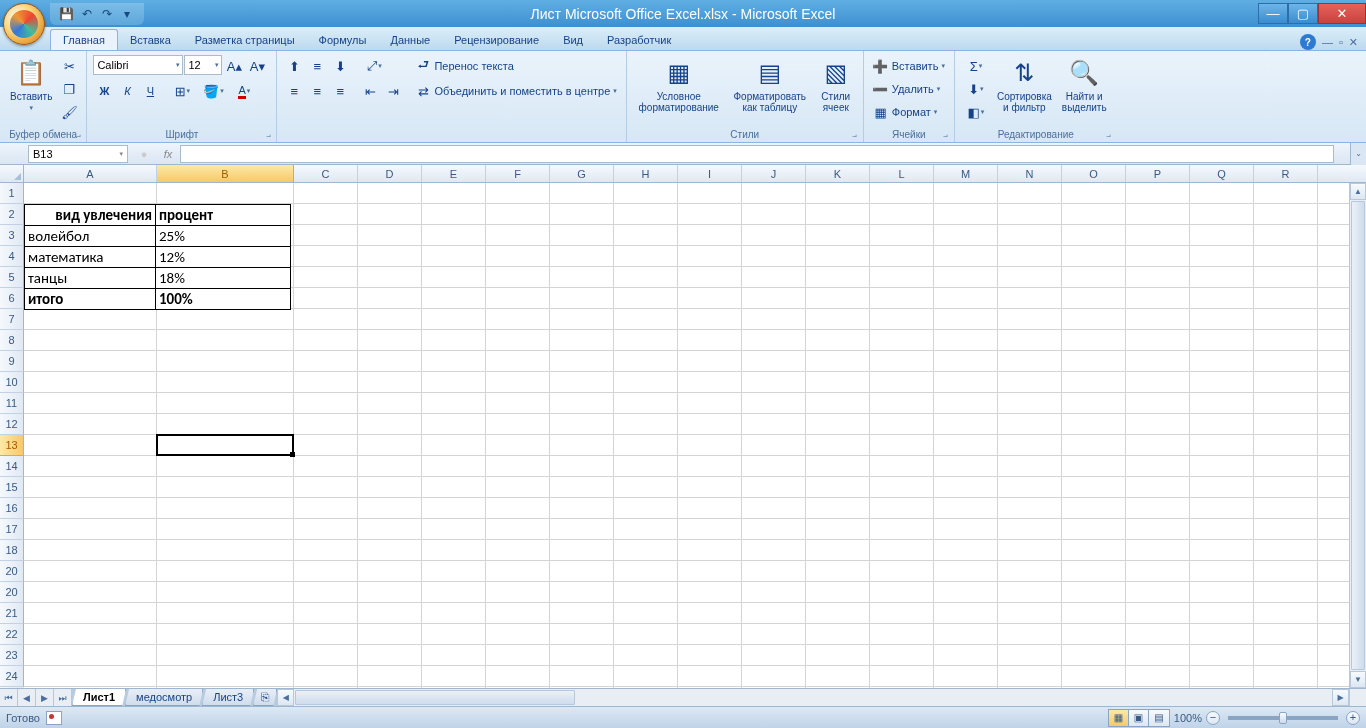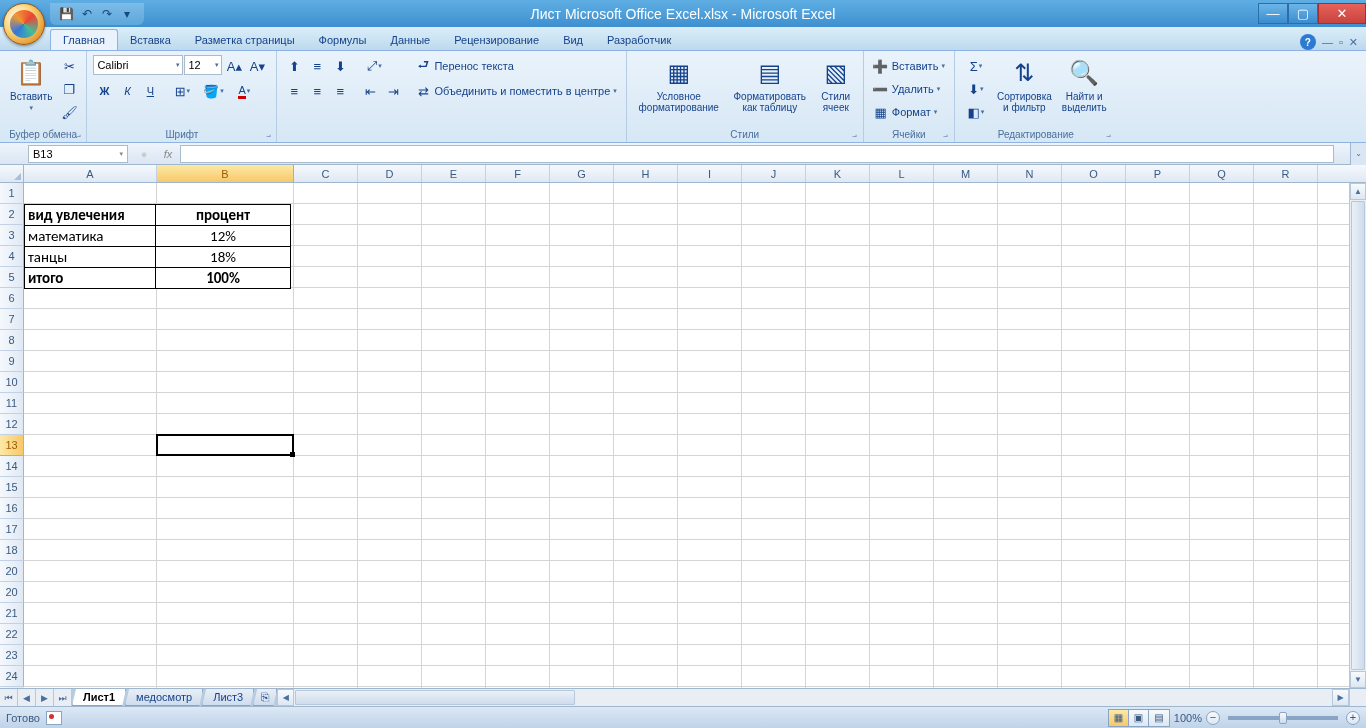--- a/index.html
+++ b/index.html
@@ -55,23 +55,23 @@
 .grid-body{flex:1;display:flex;overflow:hidden}
 .row-headers{width:24px;display:flex;flex-direction:column;background:linear-gradient(90deg,#f5f9fd,#dfe8f3)}
 .rh{height:21px;border-bottom:1px solid #c2d2e4;border-right:1px solid #9eb6ce;display:flex;align-items:center;justify-content:center;color:#3a5a82;font-size:11px}
 .rh.sel{background:linear-gradient(90deg,#fce9a6,#f8c86a);border-bottom-color:#e8a73d;color:#a05c00}
 .cells{position:relative;flex:1;background:#fff}
 .gridlines{position:absolute;inset:0}
 .gl-v{position:absolute;top:0;bottom:0;width:1px;background:#d4d4d4}
 .gl-h{position:absolute;left:0;right:0;height:1px;background:#d4d4d4}
 .data-table{position:absolute;left:0;top:21px;border-collapse:collapse}
 .data-table td{border:1px solid #000;padding:1px 3px;font-family:Calibri,Arial;font-size:15px;color:#000;height:20px;background:#fff}
-.data-table .hr td{font-weight:bold;text-align:left}
+.data-table .hr td{font-weight:bold;text-align:right}
 .data-table td.lbl{width:131px}
-.data-table td.val{width:135px;text-align:center}
+.data-table td.val{width:135px;text-align:left}
 .data-table tr.total td{font-weight:bold}
 .active-cell{position:absolute;border:2px solid #000;background:#fff;pointer-events:none}
 .active-cell::after{content:"";position:absolute;right:-3px;bottom:-3px;width:5px;height:5px;background:#000}
 .vscroll{width:17px;background:#e9eef5;border-left:1px solid #b8c8db;display:flex;flex-direction:column}
 .vscroll .sbtn{height:17px;background:linear-gradient(#f7fafd,#dde7f2);border:1px solid #b8c8db;display:flex;align-items:center;justify-content:center;font-size:8px;color:#4a6f9e}
 .vscroll .thumb{height:480px;margin:1px;background:linear-gradient(90deg,#eaf0f8,#cfdcec);border:1px solid #b8c8db;border-radius:1px}
 .sheet-bar{height:18px;display:flex;background:#d6e1ee;border-top:1px solid #9eb6ce}
 .nav-btns{display:flex;background:#e9eef5}
 .nav-btn{width:18px;height:18px;border-right:1px solid #b8c8db;display:flex;align-items:center;justify-content:center;font-size:9px;color:#4a6f9e}
 .sheet-tabs{display:flex;align-items:flex-end;background:#b8cce0;flex:0 0 auto}
@@ -380,20 +380,24 @@
           <div class="gl-h" style="top: 482px;"></div>
           <div class="gl-h" style="top: 503px;"></div>
         </div>
       <table class="data-table">
         <tbody>
             <tr class="hr">
               <td class="lbl">вид увлечения</td>
               <td class="val">процент</td>
             </tr>
         <tr>
+              <td class="lbl">волейбол</td>
+              <td class="val">25%</td>
+            </tr>
+        <tr>
               <td class="lbl">математика</td>
               <td class="val">12%</td>
             </tr>
         <tr>
               <td class="lbl">танцы</td>
               <td class="val">18%</td>
             </tr>
         <tr class="total">
               <td class="lbl">итого</td>
               <td class="val">100%</td>

